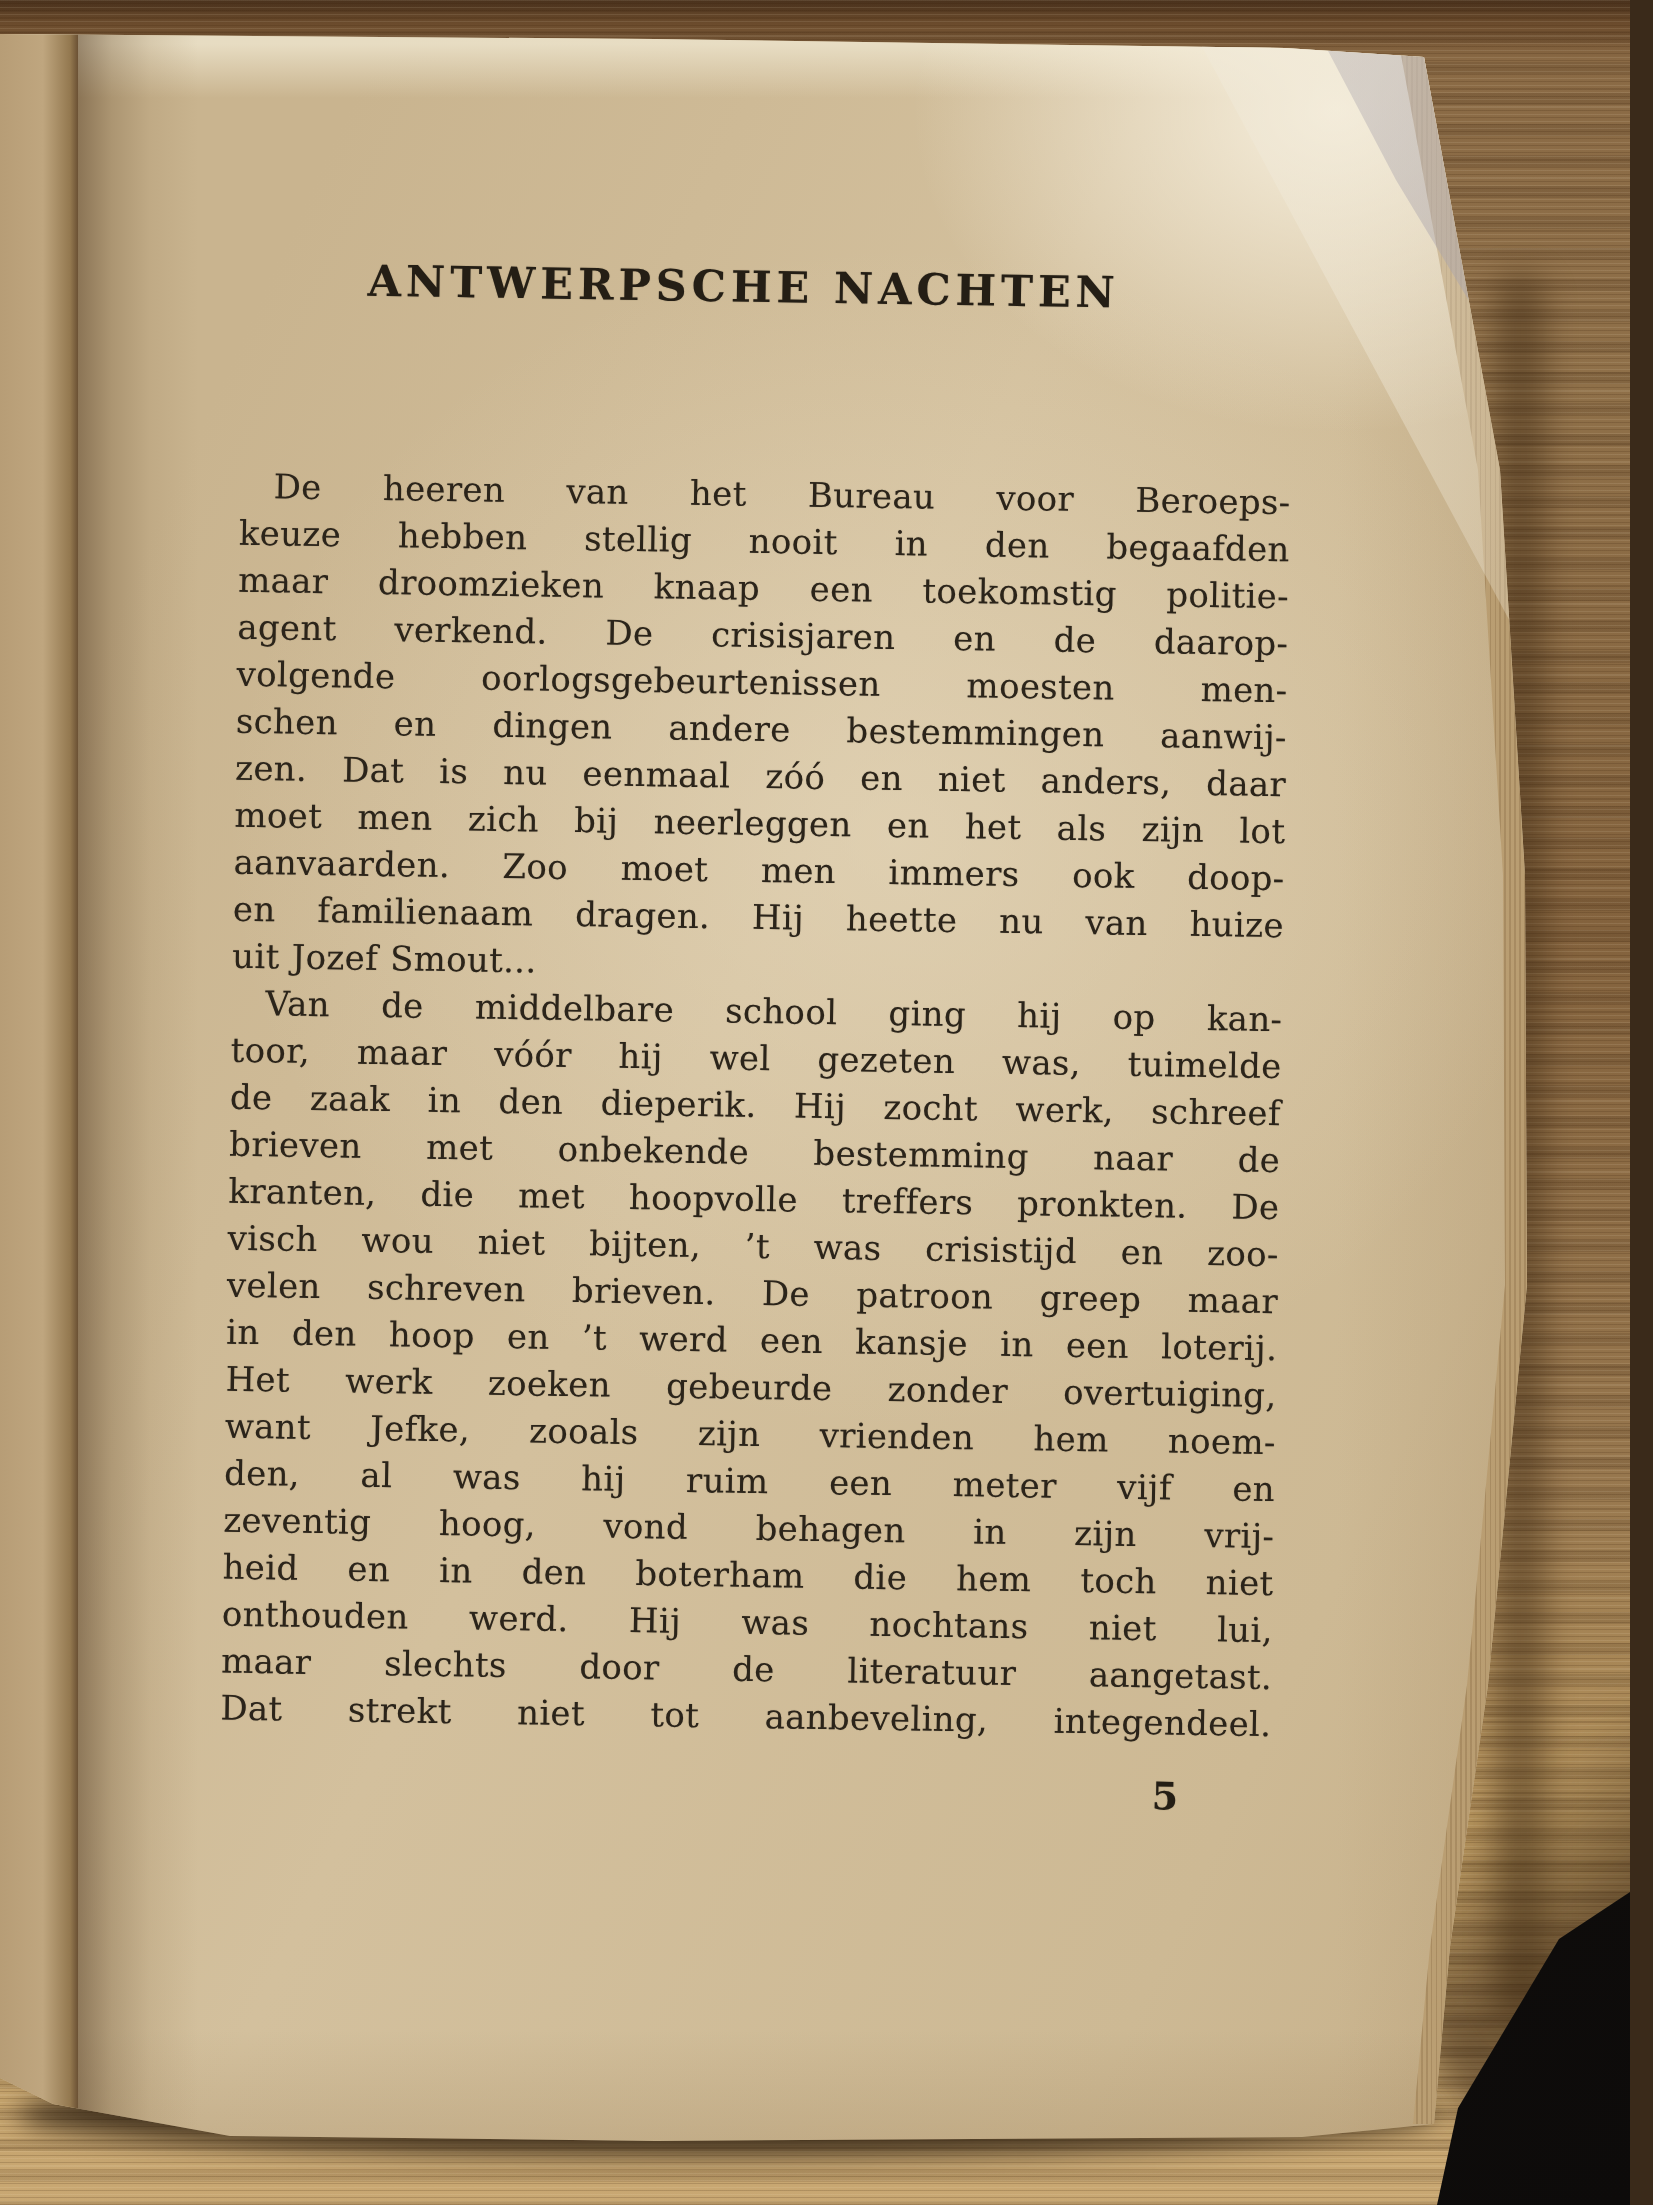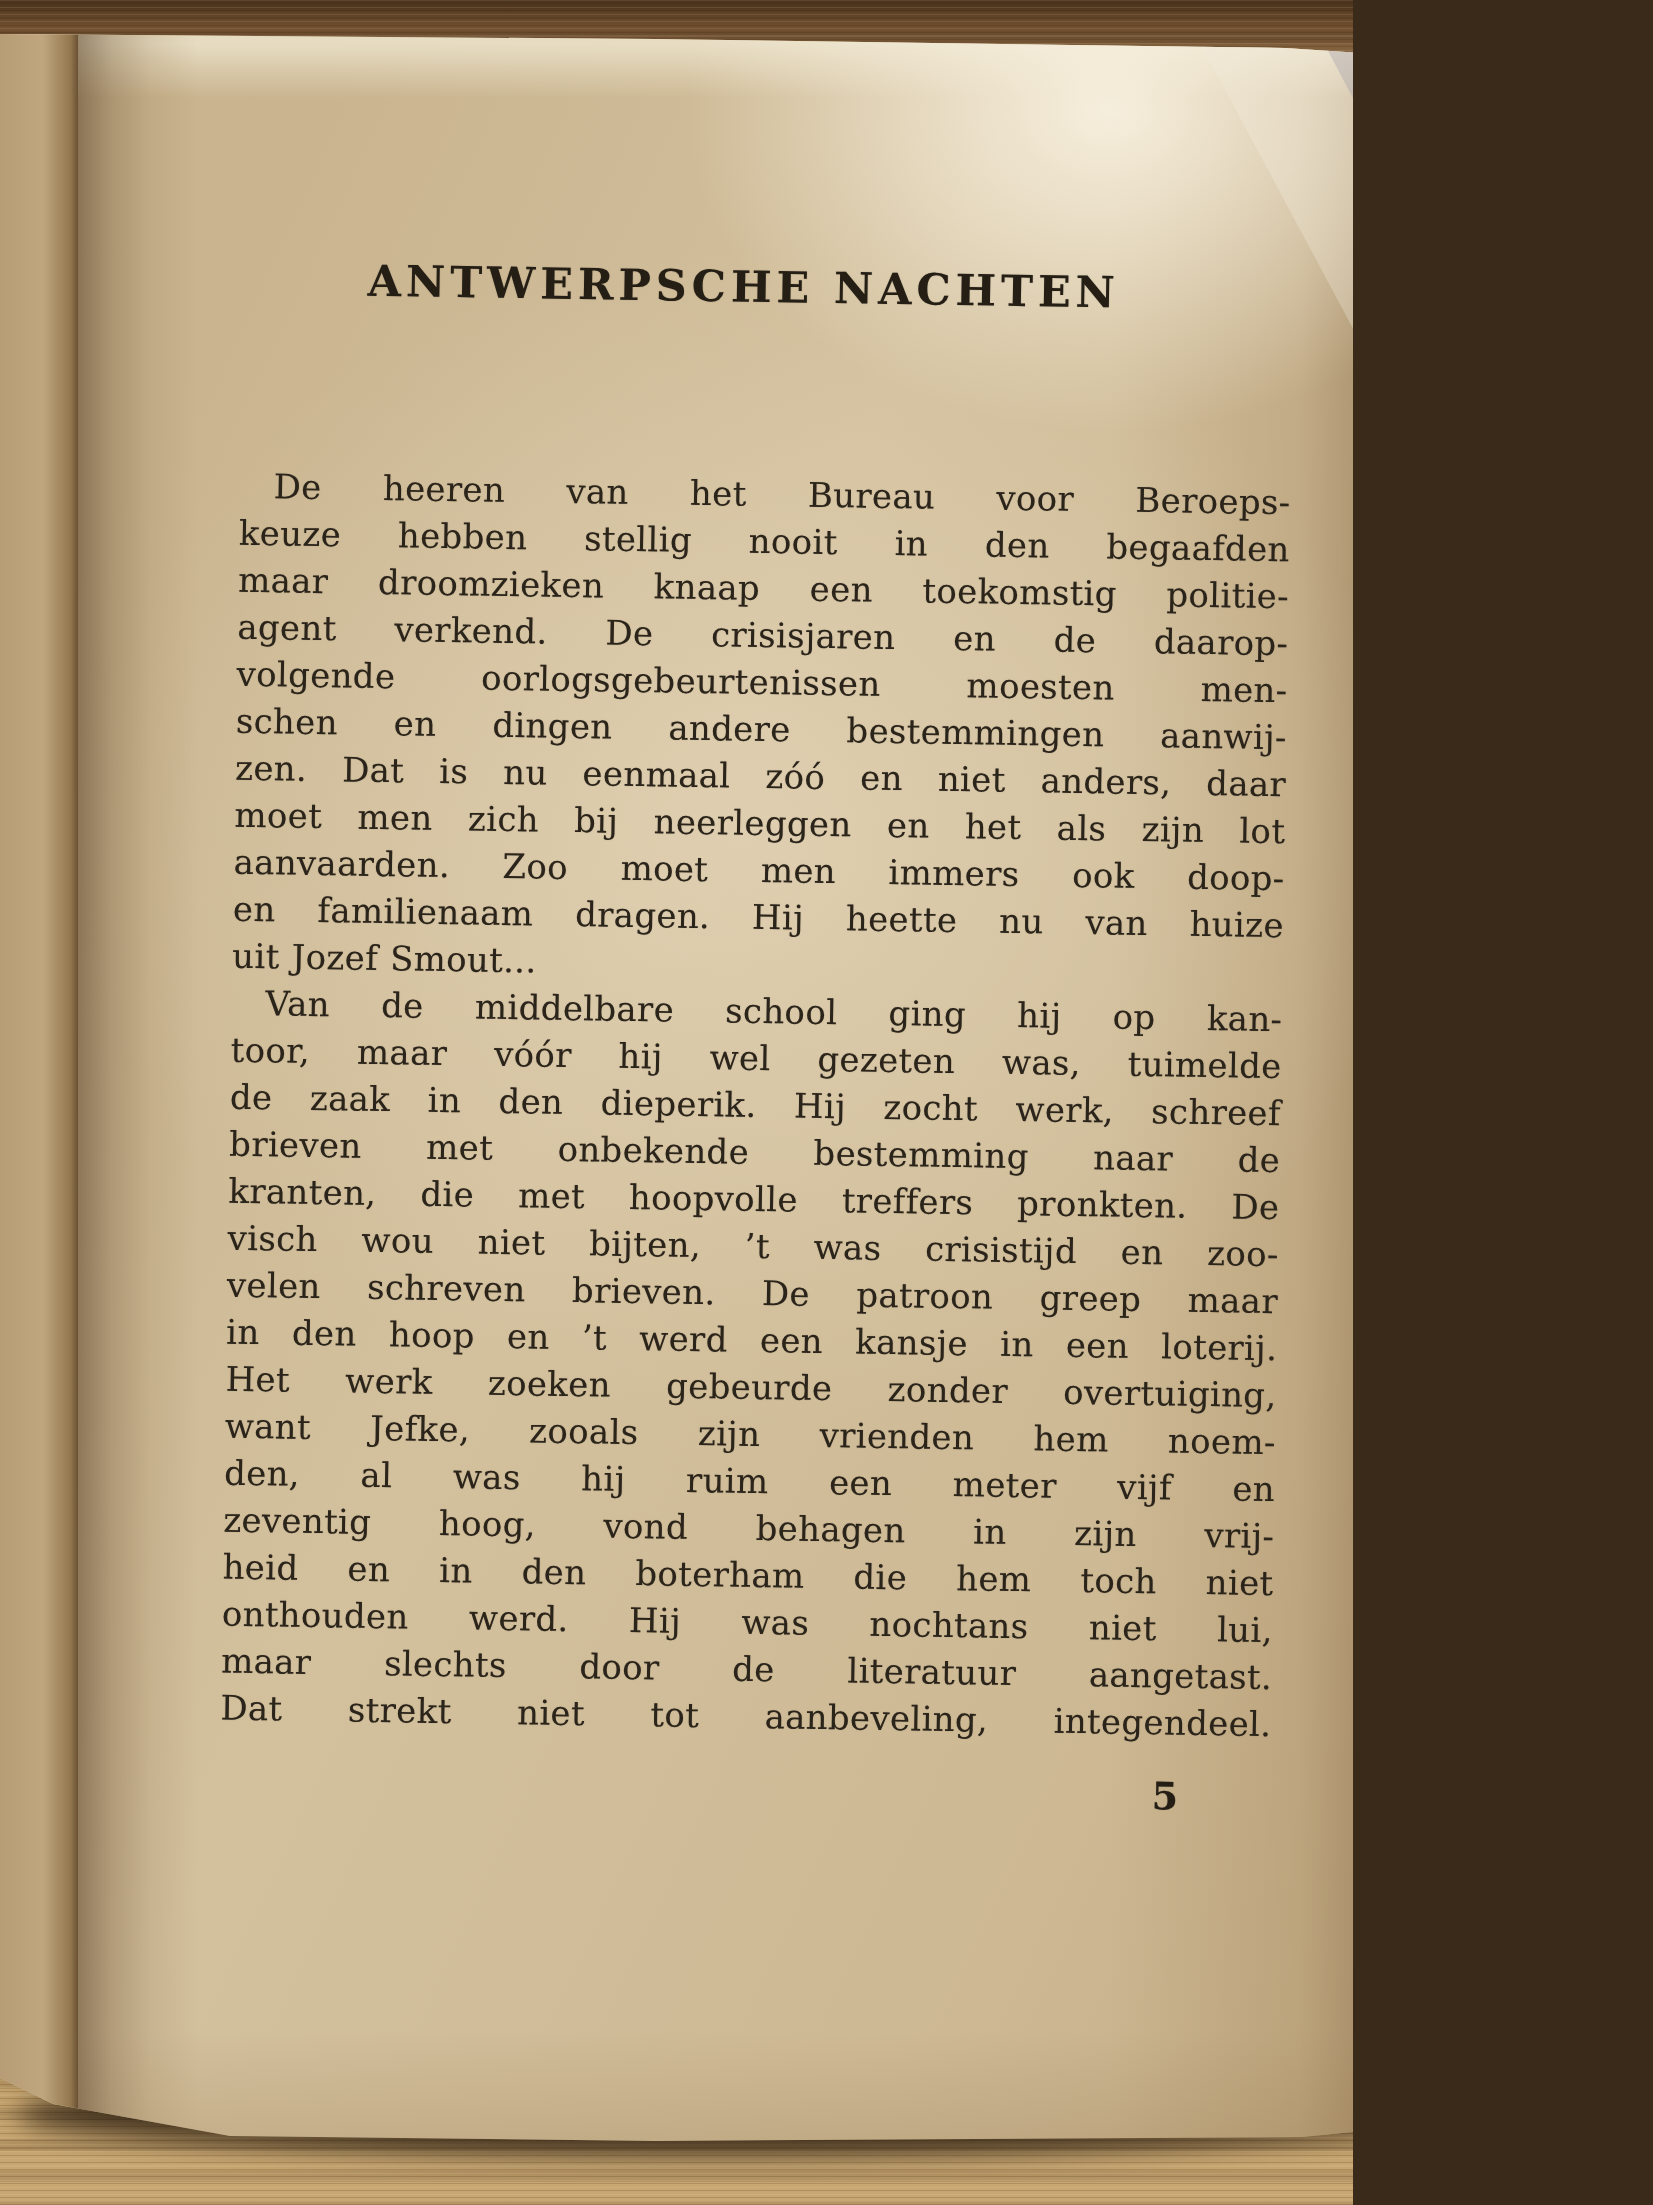--- a/index.html
+++ b/index.html
@@ -1,16 +1,16 @@
 <!DOCTYPE html>
 <html style="font-size:8.8px"><head>
 <meta charset="utf-8">
 <style>
   html,body{margin:0;padding:0;background:#3a2a1a;}
-  .scene{position:relative;width:1353px;height:2205px;overflow:hidden;
+  .scene{position:relative;width:1630px;height:2205px;overflow:hidden;
          font-family:"DejaVu Serif", serif;}
 
   
   .wood{position:absolute;inset:0;
     background:
       repeating-linear-gradient(to bottom,
         rgba(255,242,214,0.10) 0 1.1px, rgba(0,0,0,0) 1.1px 3.3px,
         rgba(58,32,8,0.18) 3.3px 4.4px, rgba(0,0,0,0) 4.4px 7.1px),
       repeating-linear-gradient(to bottom,
         rgba(40,20,4,0.12) 0 12px, rgba(0,0,0,0) 12px 31px),

